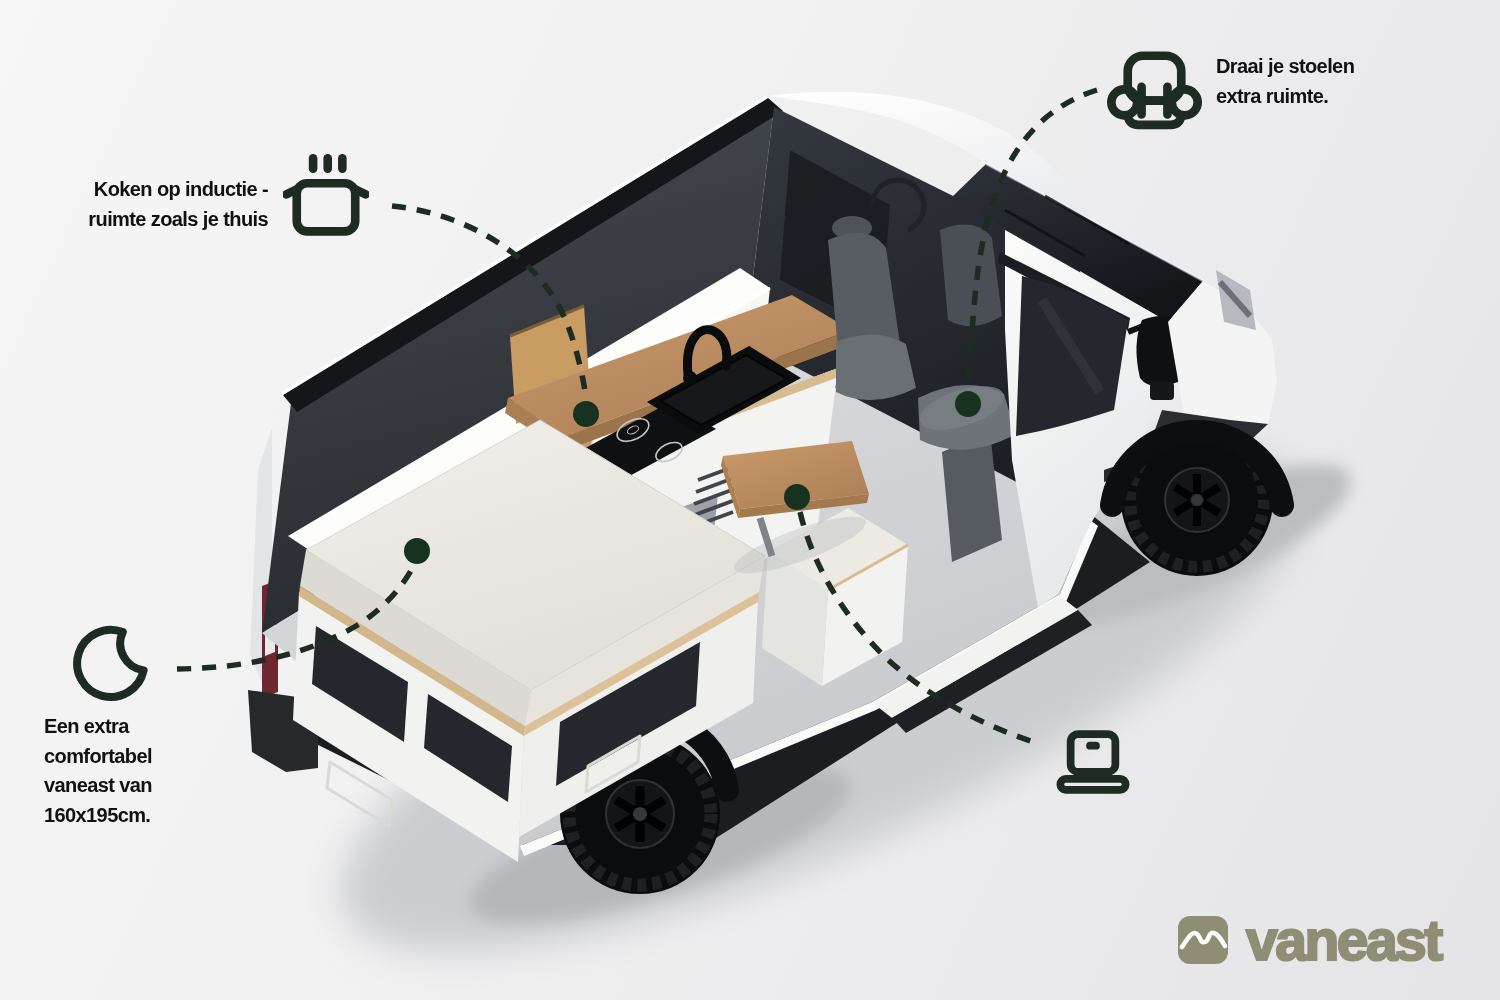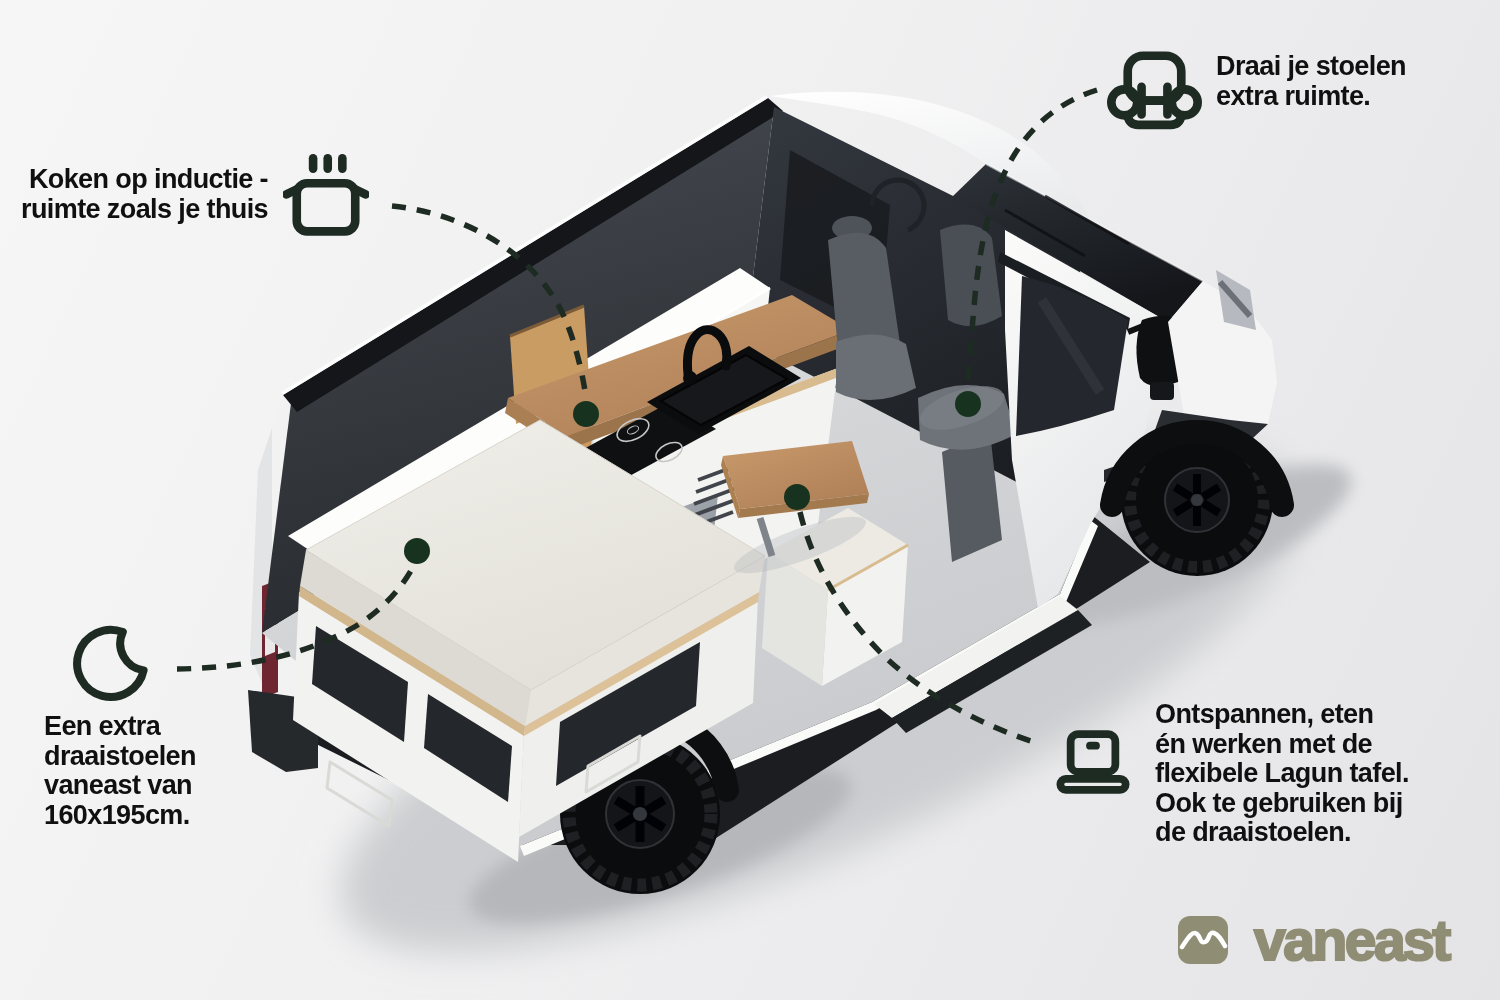--- a/index.html
+++ b/index.html
@@ -2,26 +2,26 @@
 <html><head>
 <meta charset="utf-8">
 <style>
   html,body{margin:0;padding:0;background:#dcdcde;}
   .canvas{
     position:relative;width:1500px;height:1000px;overflow:hidden;margin:0 auto;
     background:linear-gradient(115deg,#f6f6f6 0%,#f0f0f1 45%,#e4e4e7 100%);
     font-family:"Liberation Sans",sans-serif;
   }
   .van-svg{position:absolute;left:0;top:0;width:1500px;height:1000px;}
-  .callout-text{position:absolute;color:#101010;font-weight:700;font-size:27px;line-height:29.5px;letter-spacing:-0.6px;}
+  .callout-text{position:absolute;color:#101010;font-weight:700;font-size:20px;line-height:29.5px;letter-spacing:-0.6px;}
   .callout-text div{white-space:nowrap;}
   .align-right{text-align:right;}
   .icon{position:absolute;color:#1d2b22;}
   .icon svg{display:block;width:100%;height:100%;}
-  .logo{position:absolute;left:1178px;top:916px;display:flex;align-items:center;gap:26px;color:#908d75;}
+  .logo{position:absolute;left:1178px;top:916px;display:flex;align-items:center;gap:18px;color:#908d75;}
   .logo-mark{width:50px;height:48px;}
   .logo-word{font-size:57px;font-weight:700;letter-spacing:-2.5px;color:#908d75;-webkit-text-stroke:2.2px #908d75;line-height:48px;}
   .dot{fill:#17331f;}
   .leader{stroke:#1d2b22;stroke-width:5.5;fill:none;stroke-dasharray:14 11;}
 </style>
 </head>
 <body>
 
 <div class="canvas">
 
@@ -255,21 +255,21 @@
       <path class="leader" d="M1097,90 C1008,118 984,206 975,296 C971,340 969,368 968,388"></path>
       <path class="leader" d="M177,669 C252,668 312,652 356,626 C383,610 404,585 414,565"></path>
       <path class="leader" d="M800,512 C812,562 840,612 884,656 C928,698 988,728 1040,744"></path>
       <circle class="dot" r="13" cx="586" cy="414"></circle>
       <circle class="dot" r="13" cx="968" cy="404"></circle>
       <circle class="dot" r="13" cx="417" cy="551"></circle>
       <circle class="dot" r="13" cx="797" cy="497"></circle>
     </g>
   </svg>
 
-  <div class="callout-text align-right" style="left:18px;top:165px;width:250px;">
+  <div class="callout-text align-right" style="left:18px;top:175px;width:250px;">
     <div>Koken op inductie -</div>
     <div>ruimte zoals je thuis</div>
   </div>
   <div class="icon" style="left:283px;top:148px;width:86px;height:98px;">
     <svg viewBox="0 0 100 112">
       <g fill="currentColor">
         <rect x="30" y="6" width="10" height="22" rx="5"></rect>
         <rect x="47" y="6" width="10" height="22" rx="5"></rect>
         <rect x="64" y="6" width="10" height="22" rx="5"></rect>
       </g>
@@ -292,38 +292,31 @@
     <div>extra ruimte.</div>
   </div>
 
   <div class="icon" style="left:70px;top:624px;width:80px;height:80px;">
     <svg viewBox="0 0 100 100">
       <path d="M66,10 A42,42 0 1 0 92,58 A34,34 0 0 1 66,10 Z" fill="none" stroke="currentColor" stroke-width="10" stroke-linejoin="round" stroke-linecap="round"></path>
     </svg>
   </div>
   <div class="callout-text" style="left:44px;top:712px;">
     <div>Een extra</div>
-    <div>draaistoelen</div>
+    <div>comfortabel</div>
     <div>vaneast van</div>
     <div>160x195cm.</div>
   </div>
 
   <div class="icon" style="left:1050px;top:728px;width:86px;height:74px;">
     <svg viewBox="0 0 100 84">
       <rect x="24" y="6" width="52" height="44" rx="9" fill="none" stroke="currentColor" stroke-width="9"></rect>
       <rect x="42" y="15" width="16" height="9" rx="4.5" fill="currentColor"></rect>
       <rect x="12" y="58" width="76" height="13" rx="6.5" fill="none" stroke="currentColor" stroke-width="9"></rect>
     </svg>
-  </div>
-  <div class="callout-text" style="left:1155px;top:700px;">
-    <div>Ontspannen, eten</div>
-    <div>én werken met de</div>
-    <div>flexibele Lagun tafel.</div>
-    <div>Ook te gebruiken bij</div>
-    <div>de draaistoelen.</div>
   </div>
 
   <div class="logo">
     <div class="logo-mark">
       <svg viewBox="0 0 100 96">
         <rect x="0" y="0" width="100" height="96" rx="24" fill="#908d75"></rect>
         <path d="M8,62 C22,40 30,29 38,36 C46,43 44,56 54,52 C64,48 60,31 72,34 C81,37 87,48 94,60" fill="none" stroke="#ffffff" stroke-width="9" stroke-linecap="round"></path>
       </svg>
     </div>
     <div class="logo-word">vaneast</div>

